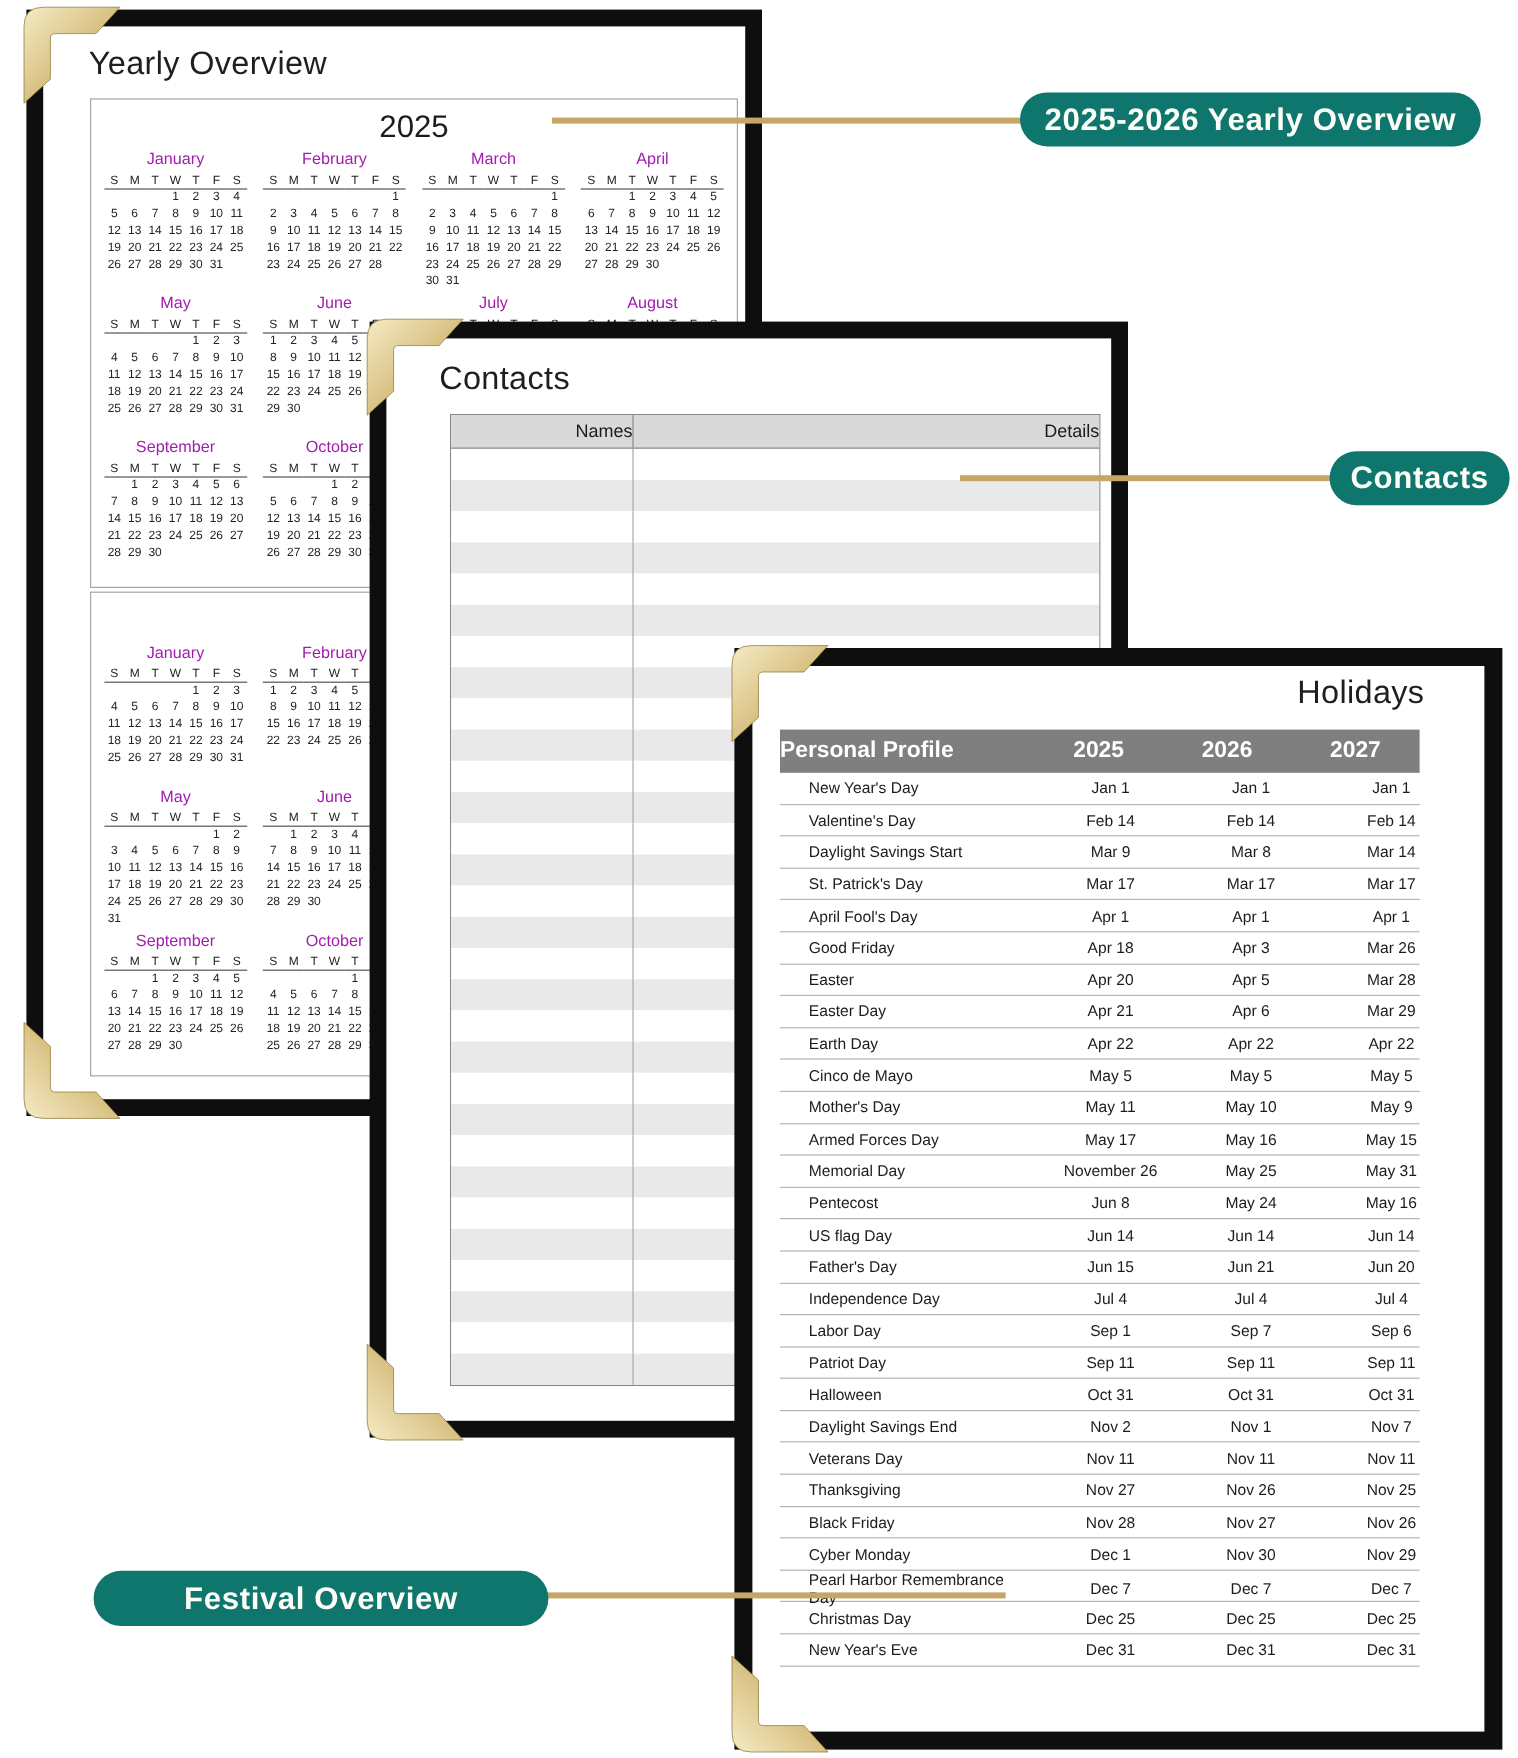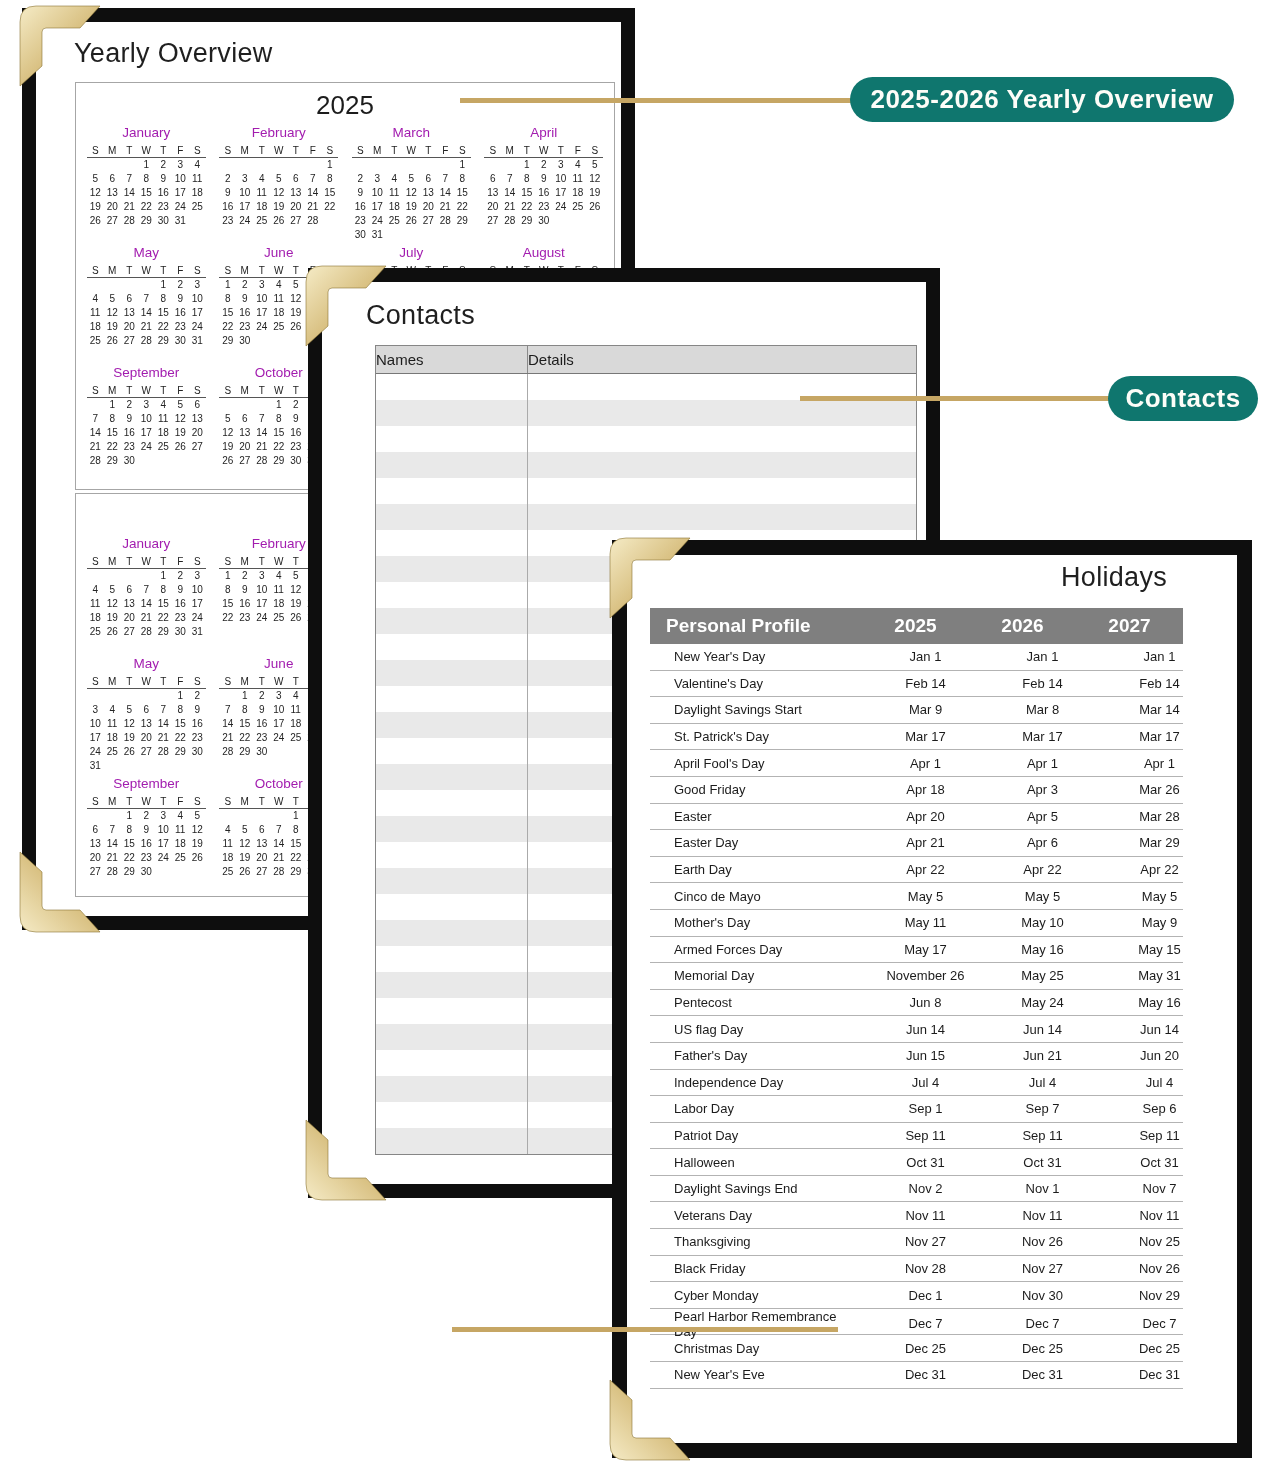--- a/index.html
+++ b/index.html
@@ -24,33 +24,33 @@
   .months-grid{display:grid;grid-template-columns:repeat(4,1fr);grid-auto-rows:120px;padding:0 4px;}
   .month{text-align:center;}
   .mname{font-size:13.5px;color:#a21caf;height:18px;line-height:18px;margin-bottom:2px;}
   .mgrid{display:grid;grid-template-columns:repeat(7,17px);grid-auto-rows:14px;justify-content:center;}
   .dh{font-size:10px;color:#222;border-bottom:1px solid #555;height:13px;line-height:13px;}
   .dc{font-size:10px;color:#242424;line-height:14px;}
 
   
   .contacts-table{position:absolute;left:53px;top:63px;width:540px;border:1px solid #868686;background:#fff;}
   .contacts-head{display:flex;height:27px;background:#d9d9d9;border-bottom:1px solid #777;}
-  .chcell{font-size:15px;color:#1c1c1c;text-align:left;line-height:27px;}
+  .chcell{font-size:15px;color:#1c1c1c;text-align:right;line-height:27px;}
   .chcell.names{width:151px;border-right:1px solid #8a8a8a;}
   .chcell.details{flex:1;}
   .crow{display:flex;height:26px;background:#ffffff;}
   .crow.alt{background:#e9e9e9;}
   .crow .cname{width:151px;border-right:1px solid #aaaaaa;}
   .crow .cdetails{flex:1;}
 
   
-  #holidays-title{right:70px;top:7px;}
+  #holidays-title{right:50px;top:7px;}
   .holidays-table{position:absolute;left:23px;top:53px;width:533px;}
   .holidays-head{display:grid;grid-template-columns:212px 107px 107px 107px;height:36px;align-items:center;background:#7f7f7f;color:#ffffff;font-weight:bold;}
-  .hhlabel{font-size:19px;padding-left:16px;}
+  .hhlabel{font-size:19px;}
   .hyear{font-size:19px;text-align:center;}
   .hrow{display:grid;grid-template-columns:212px 107px 107px 107px;height:25.6px;align-items:center;border-bottom:1px solid #b3b3b3;gap:10px;}
   .hname{font-size:13px;color:#1c1c1c;padding-left:24px;}
   .hdate{font-size:13px;color:#1c1c1c;text-align:center;}
 
   
   .pill{position:absolute;z-index:10;background:#0f766e;border-radius:23px;color:#fdfdf8;font-weight:bold;
         display:flex;align-items:center;justify-content:center;letter-spacing:0.5px;}
   .gold-line{position:absolute;z-index:10;height:5px;background:#c6a664;}
   #pill-yearly{left:850px;top:77px;width:384px;height:45px;font-size:26px;}
@@ -1523,14 +1523,15 @@
       </svg>
   </div>
 
   <div class="gold-line" id="line-yearly"></div>
   <div class="pill" id="pill-yearly">2025-2026 Yearly Overview</div>
 
   <div class="gold-line" id="line-contacts"></div>
   <div class="pill" id="pill-contacts">Contacts</div>
 
   <div class="gold-line" id="line-festival"></div>
+  <div class="pill" id="pill-festival">Festival Overview</div>
 
 </div>
 
 </body></html>

